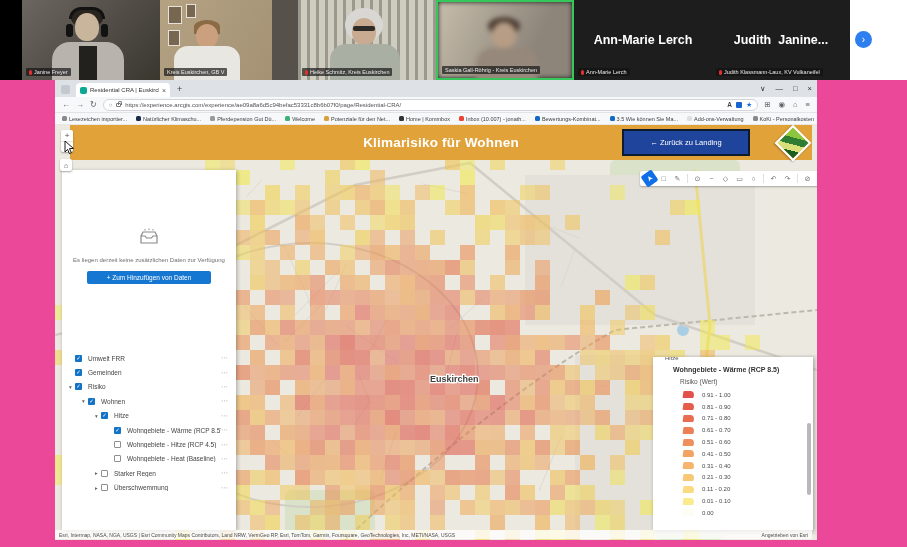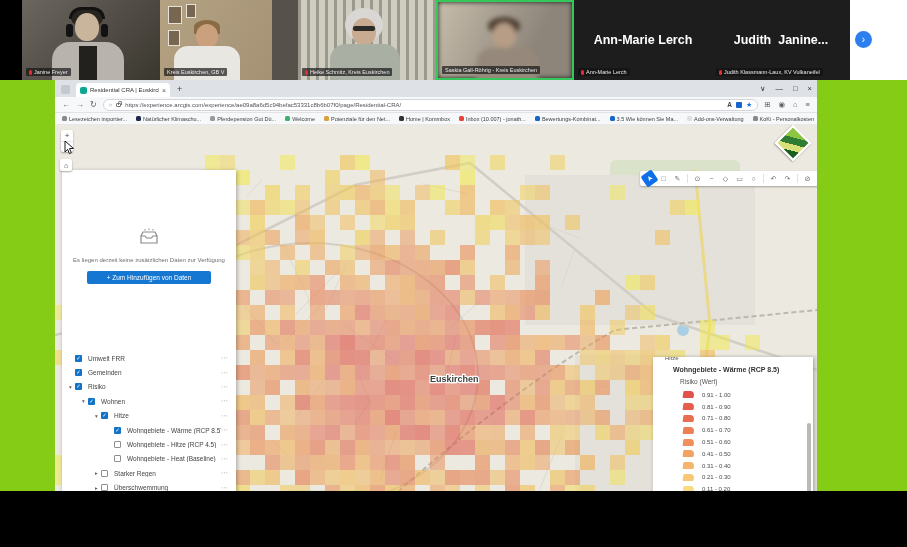--- a/index.html
+++ b/index.html
@@ -1,17 +1,17 @@
 <!DOCTYPE html>
 <html><head>
 <meta charset="utf-8">
 <style>
   html,body{margin:0;padding:0;background:#000;}
   *{box-sizing:border-box;font-family:"Liberation Sans","DejaVu Sans",sans-serif;}
-  #screen{position:relative;width:907px;height:491px;background:#84cc16;overflow:hidden;text-decoration:underline;}
+  #screen{position:relative;width:907px;height:547px;background:#ec4899;overflow:hidden;text-decoration:underline;}
 
   
   #video-strip{position:absolute;left:0;top:0;width:907px;height:80px;background:#000;}
   .strip-corner{position:absolute;left:850px;top:0;width:57px;height:80px;background:#fff;}
   .next-arrow{position:absolute;left:5px;top:31px;width:17px;height:17px;border-radius:50%;
     background:#2d7ff0;color:#fff;border:none;font-size:10px;line-height:15px;text-align:center;padding:0;cursor:pointer;}
   .tile{position:absolute;top:0;height:80px;width:138px;overflow:hidden;background:#1d1d1d;}
   .tile .inner{position:absolute;inset:0;}
   .tile .head,.tile .hair,.tile .torso,.tile .band,.tile .cup,.tile .shirt,.tile .frame{position:absolute;}
   .t-dark .inner{background:linear-gradient(135deg,#6b6660,#3a372f);}
@@ -958,20 +958,24 @@
           <rect x="450" y="405" width="15" height="15" fill="rgb(240,196,82)" opacity="0.48"></rect>
           <rect x="480" y="405" width="15" height="15" fill="rgb(240,214,81)" opacity="0.57"></rect>
           <rect x="495" y="405" width="15" height="15" fill="rgb(241,232,79)" opacity="0.57"></rect>
           <rect x="510" y="405" width="15" height="15" fill="rgb(240,190,83)" opacity="0.53"></rect>
           <rect x="555" y="405" width="15" height="15" fill="rgb(240,211,81)" opacity="0.52"></rect>
           <rect x="585" y="405" width="15" height="15" fill="rgb(241,222,80)" opacity="0.49"></rect>
           <rect x="630" y="405" width="15" height="15" fill="rgb(241,233,79)" opacity="0.56"></rect>
           <text x="375" y="257" font-size="9" font-weight="bold" fill="#3f3f3d" stroke="#ffffff" stroke-width="2.4" paint-order="stroke" font-family="Liberation Sans, sans-serif">Euskirchen</text>
         </svg>
 
+      <div class="banner">
+        <span class="banner-title">Klimarisiko für Wohnen</span>
+        <button class="back-btn">←  Zurück zu Landing</button>
+      </div>
       <div class="logo">
           <div class="dia"></div>
         </div>
 
       <div class="zoomctl">
         <div>+</div>
         <div>−</div>
       </div>
       <div class="homebtn">⌂</div>
 

